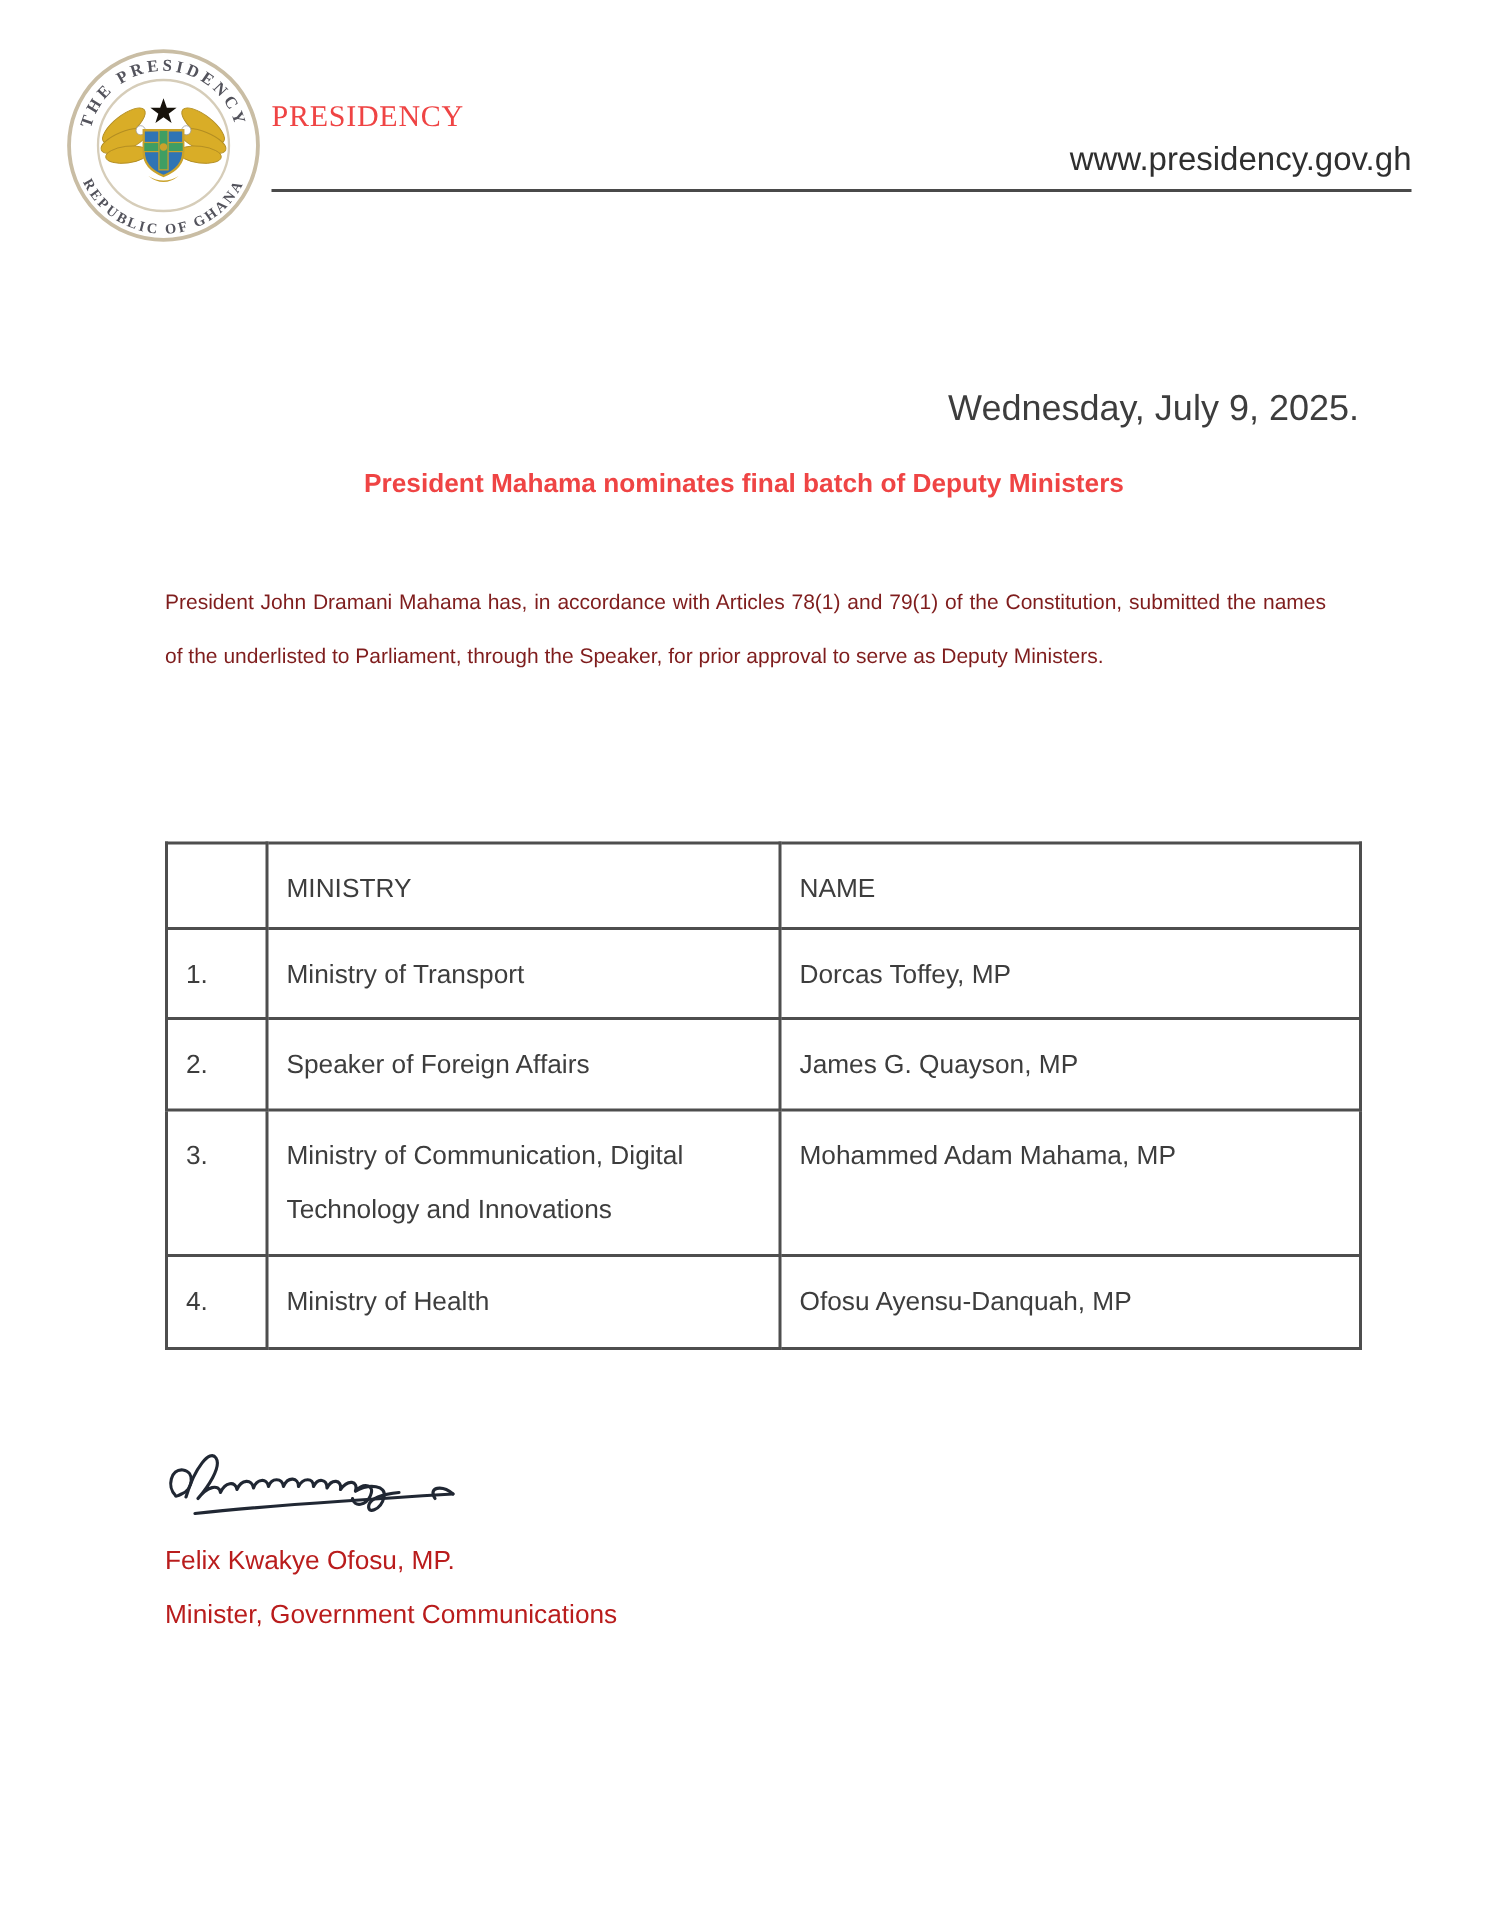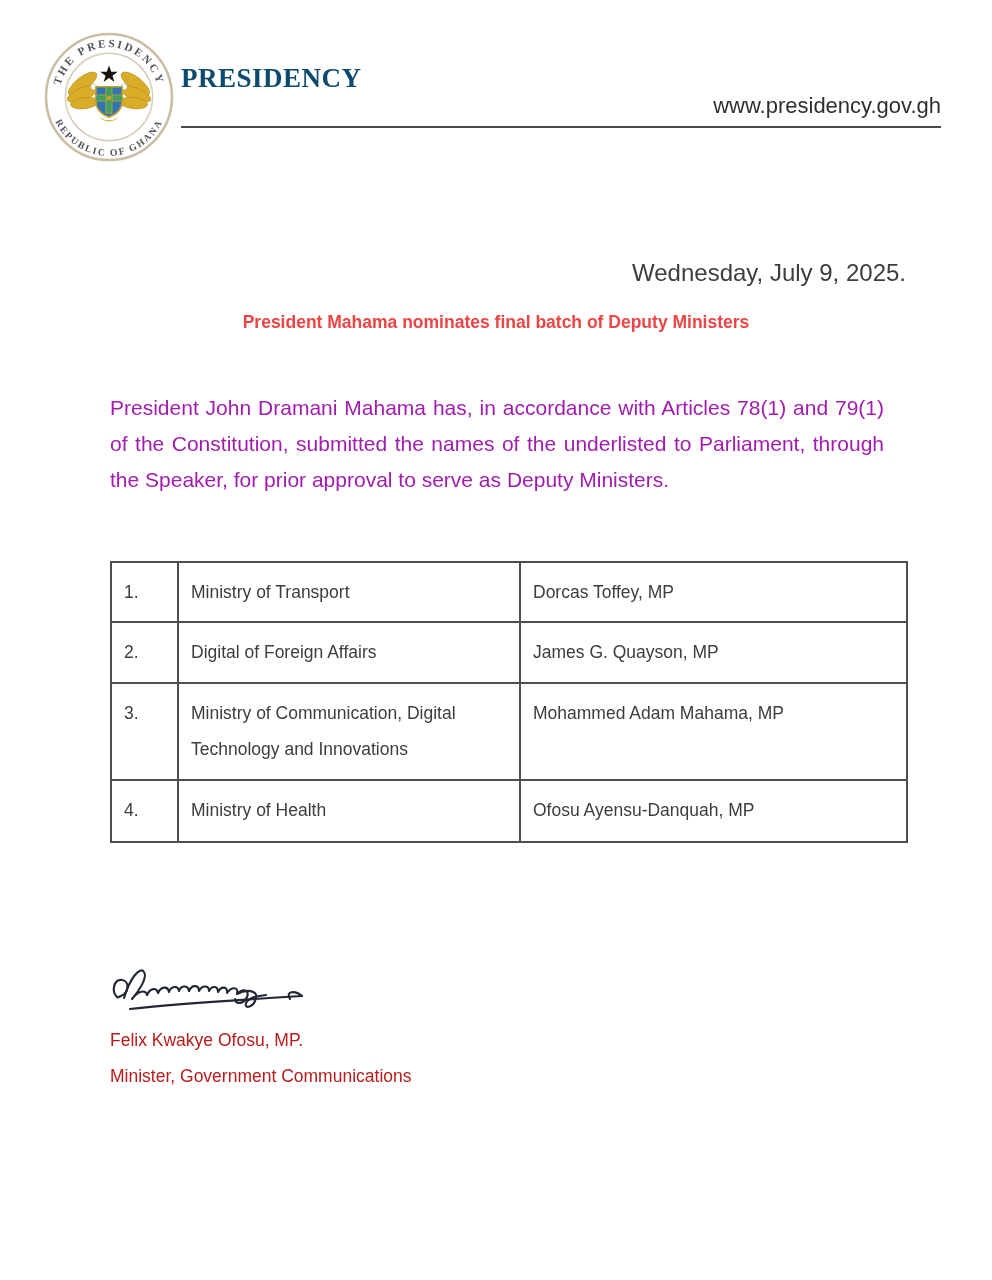--- a/index.html
+++ b/index.html
@@ -21,25 +21,25 @@
     left: 44px;
     top: 32px;
     width: 130px;
     height: 130px;
   }
   .brand-title {
     position: absolute;
     left: 181px;
     top: 62px;
     font-family: "Liberation Serif", serif;
-    font-weight: 700;
-    font-size: 27px;
+    font-weight: 400;
+    font-size: 20px;
     line-height: 32px;
     letter-spacing: 0.5px;
-    color: #0c4a6e;
+    color: #ef4444;
     white-space: nowrap;
   }
   .header-rule {
     position: absolute;
     left: 181px;
     top: 126px;
     width: 760px;
     height: 2px;
     background: #4a4a4a;
   }
@@ -67,24 +67,24 @@
     text-align: center;
     font-size: 17.5px;
     font-weight: 700;
     color: #ef4444;
   }
   .body-par {
     position: absolute;
     top: 369px;
     left: 110px;
     width: 774px;
-    font-size: 21px;
+    font-size: 14px;
     line-height: 36px;
     text-align: justify;
-    color: #a21caf;
+    color: #7f1d1d;
   }
 
   
   .nominees-table {
     position: absolute;
     top: 561px;
     left: 110px;
     width: 796px;
     border-collapse: collapse;
     table-layout: fixed;
@@ -179,28 +179,33 @@
 
   <p class="body-par">President John Dramani Mahama has, in accordance with Articles 78(1) and 79(1) of the Constitution, submitted the names of the underlisted to Parliament, through the Speaker, for prior approval to serve as Deputy Ministers.</p>
 
   <table class="nominees-table">
     <colgroup>
       <col class="col-num">
         <col class="col-ministry">
         <col class="col-name">
     </colgroup>
     <tbody>
+        <tr class="row-header">
+      <th class="num-cell"></th>
+      <th>MINISTRY</th>
+      <th>NAME</th>
+    </tr>
     <tr class="row-1">
       <td class="num-cell">1.</td>
       <td class="ministry-cell">Ministry of Transport</td>
       <td>Dorcas Toffey, MP</td>
     </tr>
     <tr class="row-2">
       <td class="num-cell">2.</td>
-      <td class="ministry-cell">Digital of Foreign Affairs</td>
+      <td class="ministry-cell">Speaker of Foreign Affairs</td>
       <td>James G. Quayson, MP</td>
     </tr>
     <tr class="row-3">
       <td class="num-cell">3.</td>
       <td class="ministry-cell">Ministry of Communication, Digital Technology and Innovations</td>
       <td>Mohammed Adam Mahama, MP</td>
     </tr>
     <tr class="row-4">
       <td class="num-cell">4.</td>
       <td class="ministry-cell">Ministry of Health</td>

